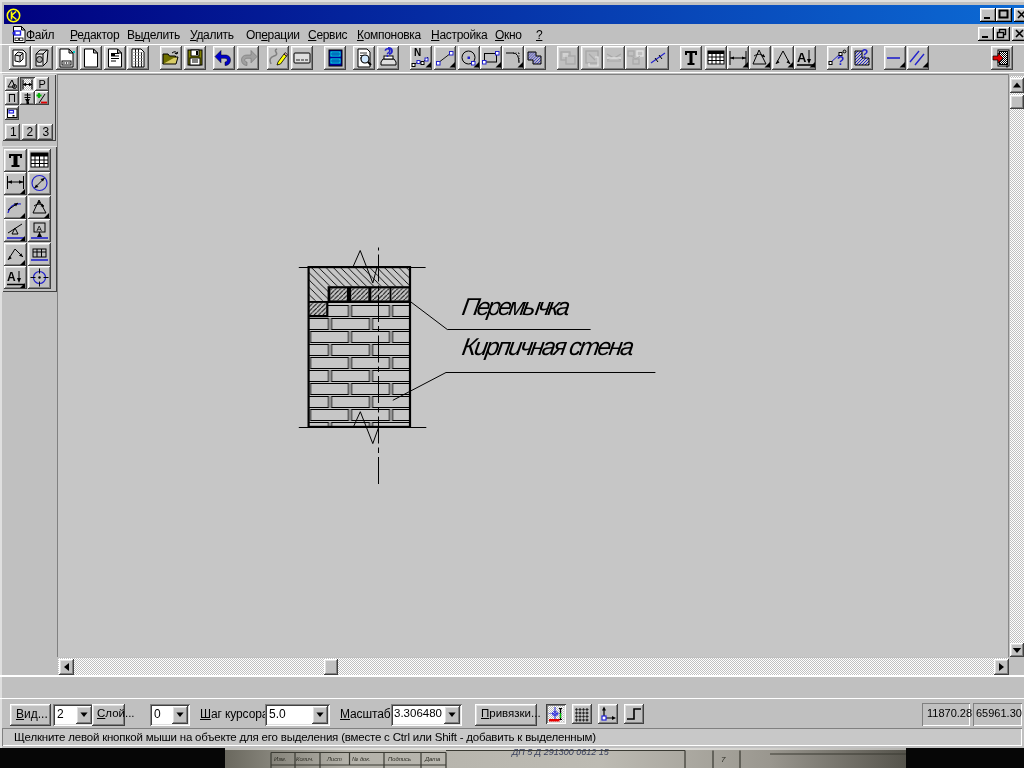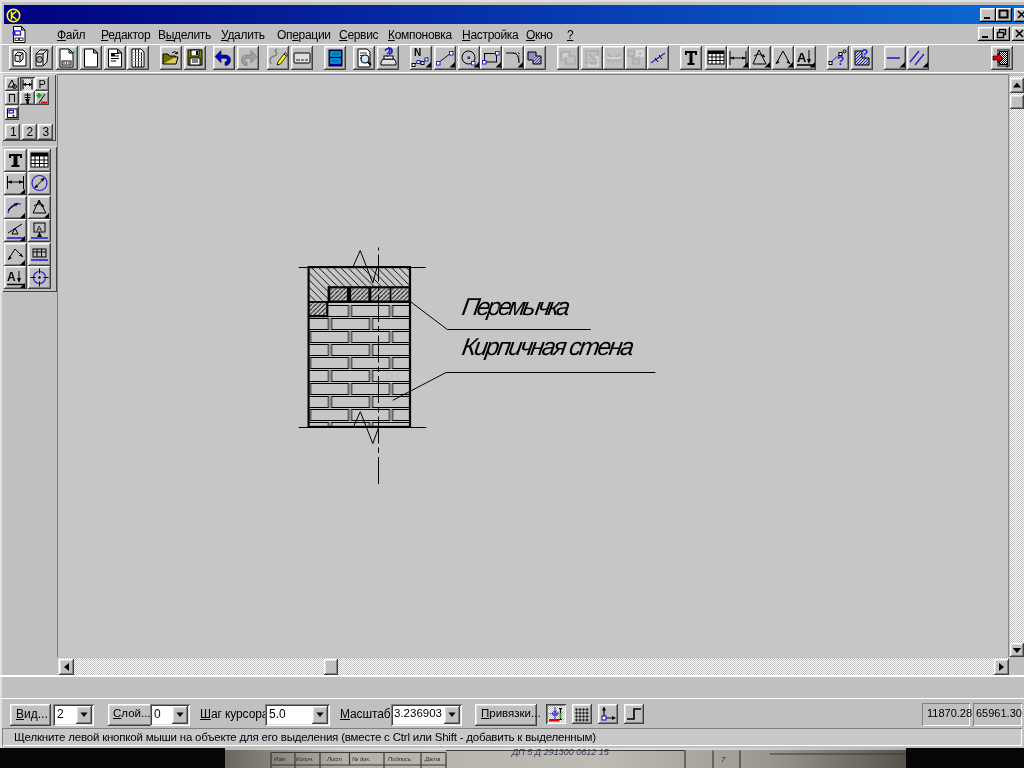--- a/index.html
+++ b/index.html
@@ -6,21 +6,21 @@
 *{box-sizing:border-box;}
 body{font-family:"Liberation Sans",sans-serif;-webkit-font-smoothing:antialiased;}
 .abs{position:absolute;}
 .win{position:absolute;left:0;top:0;width:1024px;height:748px;background:#c0c0c0;}
 .title{position:absolute;left:4px;top:5px;right:0;height:19px;
   background:linear-gradient(to right,#000080,#0c6ad4);color:#fff;}
 .title .txt{position:absolute;left:25px;top:3px;font-size:13px;font-weight:bold;white-space:nowrap;letter-spacing:-0.45px;}
 .tbtn{position:absolute;width:16px;height:14px;background:#c0c0c0;
   box-shadow:inset -1px -1px 0 #000,inset 1px 1px 0 #fff,inset -2px -2px 0 #808080,inset 2px 2px 0 #dfdfdf;}
 .menurow{position:absolute;left:2px;top:25px;right:0;height:21px;background:#c0c0c0;font-size:12px;color:#000;letter-spacing:-0.3px;}
-.mi{position:absolute;top:3px;white-space:nowrap;margin-left:31px;}
+.mi{position:absolute;top:3px;white-space:nowrap;}
 u{text-decoration:underline;}
 .btn{position:absolute;background:#c0c0c0;
   box-shadow:inset -1px -1px 0 #404040,inset 1px 1px 0 #fff,inset -2px -2px 0 #808080,inset 2px 2px 0 #dfdfdf;}
 .btn.dis svg{filter:grayscale(1) opacity(.6);}
 .pressed{box-shadow:inset 1px 1px 0 #404040,inset -1px -1px 0 #fff,inset 2px 2px 0 #808080,inset -2px -2px 0 #dfdfdf;
   background:repeating-conic-gradient(#fff 0 25%,#c0c0c0 0 50%) 0 0/2px 2px;}
 .dither{background:repeating-conic-gradient(#fff 0 25%,#c0c0c0 0 50%) 0 0/2px 2px;}
 .sunkfield{position:absolute;background:#fff;
   box-shadow:inset 1px 1px 0 #808080,inset -1px -1px 0 #fff,inset 2px 2px 0 #404040,inset -2px -2px 0 #dfdfdf;}
 .cbox{position:absolute;background:#c0c0c0;box-shadow:inset 1px 1px 0 #808080,inset -1px -1px 0 #fff;
@@ -633,21 +633,21 @@
         <div style="position:absolute;left:6px;top:3px"><u>В</u>ид...</div>
       </div>
   <div class="sunkfield" style="left:53px;top:704px;width:41px;height:22px;font-size:12px;">
         <div style="position:absolute;left:4px;top:3px">2</div>
     <div class="btn" style="right:2px;top:2px;width:16px;height:18px">
           <svg width="16" height="18">
             <path d="M8 11 l3.6-4.5 h-7.2 z" fill="#000"></path>
           </svg>
         </div>
       </div>
-  <div class="btn" style="left:108px;top:704px;width:45px;height:22px;font-size:11.5px;">
+  <div class="btn" style="left:92px;top:704px;width:33px;height:22px;font-size:11.5px;">
         <div style="position:absolute;left:5px;top:3px"><u>С</u>лой...</div>
       </div>
   <div class="sunkfield" style="left:150px;top:704px;width:40px;height:22px;font-size:12px;">
         <div style="position:absolute;left:4px;top:3px">0</div>
     <div class="btn" style="right:2px;top:2px;width:16px;height:18px">
           <svg width="16" height="18">
             <path d="M8 11 l3.6-4.5 h-7.2 z" fill="#000"></path>
           </svg>
         </div>
       </div>
@@ -655,21 +655,21 @@
   <div class="sunkfield" style="left:265px;top:704px;width:65px;height:22px;font-size:12px;">
         <div style="position:absolute;left:4px;top:3px">5.0</div>
     <div class="btn" style="right:2px;top:2px;width:16px;height:18px">
           <svg width="16" height="18">
             <path d="M8 11 l3.6-4.5 h-7.2 z" fill="#000"></path>
           </svg>
         </div>
       </div>
   <div class="lbl" style="left:340px;top:707px"><u>М</u>асштаб</div>
   <div class="sunkfield" style="left:391px;top:704px;width:71px;height:22px;font-size:11.5px;">
-        <div style="position:absolute;left:3px;top:3px">3.236903</div>
+        <div style="position:absolute;left:3px;top:3px">3.306480</div>
     <div class="btn" style="right:2px;top:2px;width:16px;height:18px">
           <svg width="16" height="18">
             <path d="M8 11 l3.6-4.5 h-7.2 z" fill="#000"></path>
           </svg>
         </div>
       </div>
   <div class="btn" style="left:475px;top:704px;width:62px;height:22px;font-size:11.5px;">
         <div style="position:absolute;left:6px;top:3px"><u>П</u>ривязки...</div>
       </div>
   <div class="btn pressed" style="left:546px;top:704px;width:20px;height:20px;">

